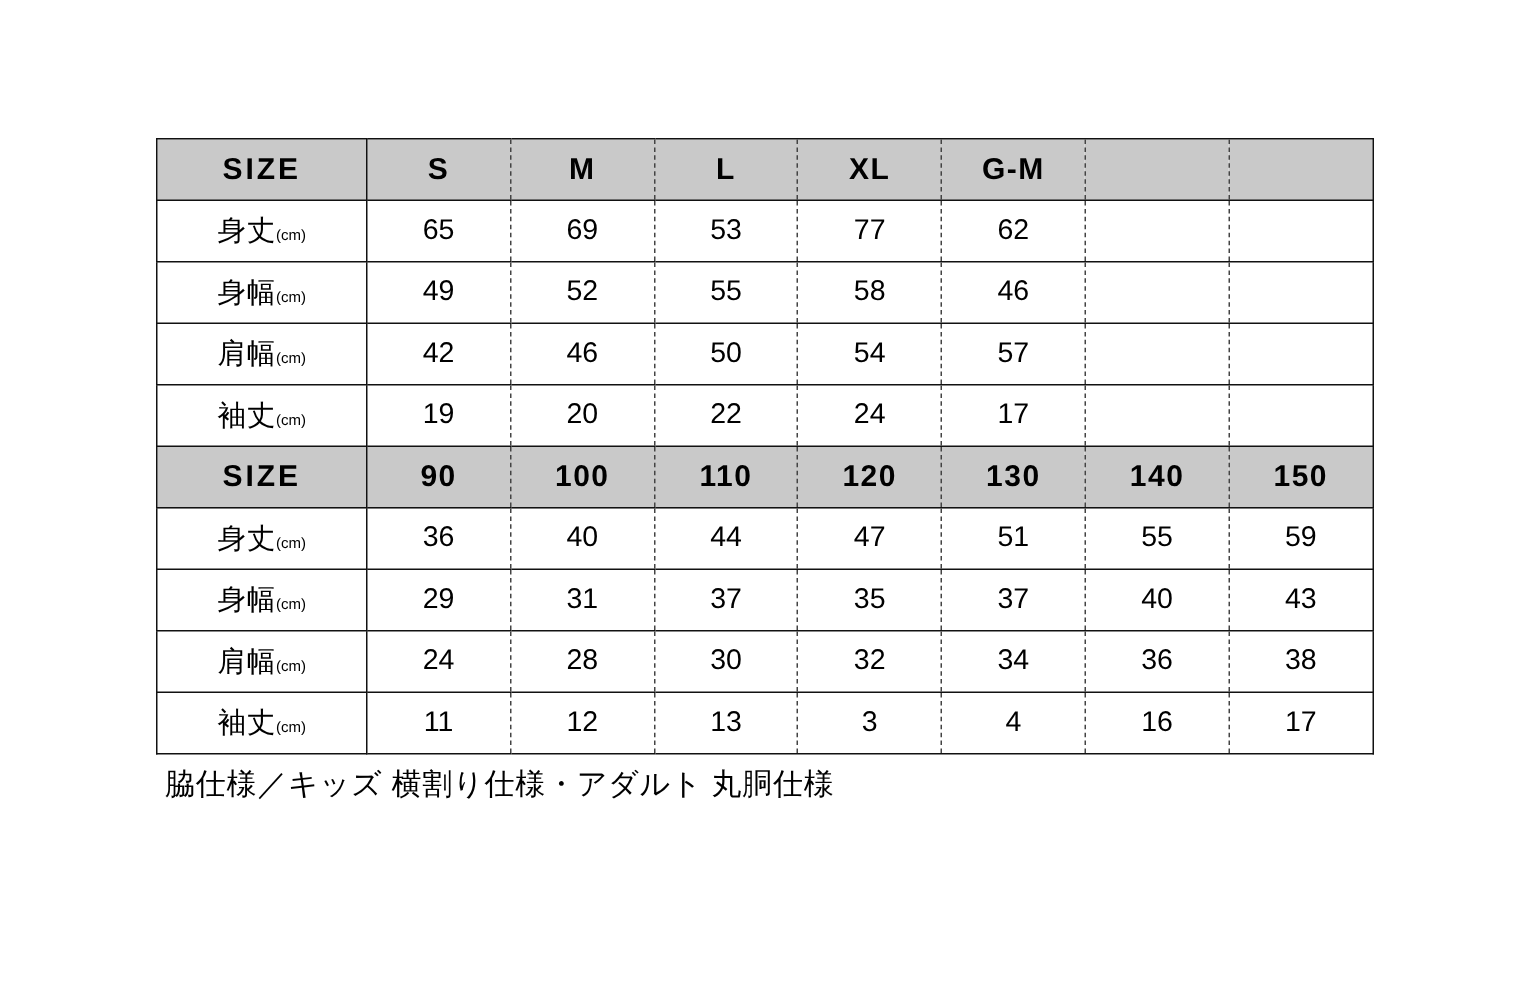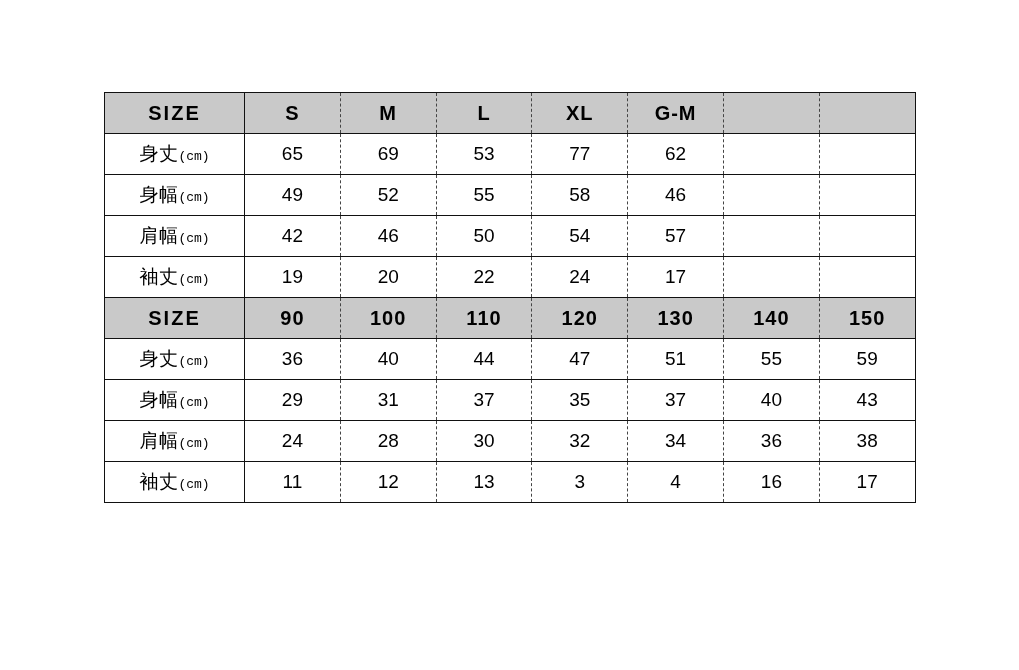--- a/index.html
+++ b/index.html
@@ -64,23 +64,22 @@
   table.size-table tr.header-row th:first-child {
     letter-spacing: 2px;
   }
   .col-label { width: 140px; }
   .col-val { width: 95.8px; }
   .label-cell {
     font-size: 19px;
     letter-spacing: 0.5px;
   }
   .unit {
-    font-size: 13px;
+    font-size: 10px;
     letter-spacing: 0;
-    font-family: Liberation Mono, monospace;
   }
   .num {
     font-size: 19px;
     margin-top: 24px;
   }
   .empty-cell { background: #c9c9c9; }
   .note-1 {
     position: absolute;
     left: 110px;
     top: 509px;
@@ -223,14 +222,15 @@
           <td class="num">13</td>
           <td class="num">3</td>
           <td class="num">4</td>
           <td class="num">16</td>
           <td class="num">17</td>
         </tr>
       </tbody>
     </table>
   </div>
 
+  <div class="note-1">脇仕様／キッズ 横割り仕様・アダルト 丸胴仕様</div>
 
 </div>
 
 </body></html>

